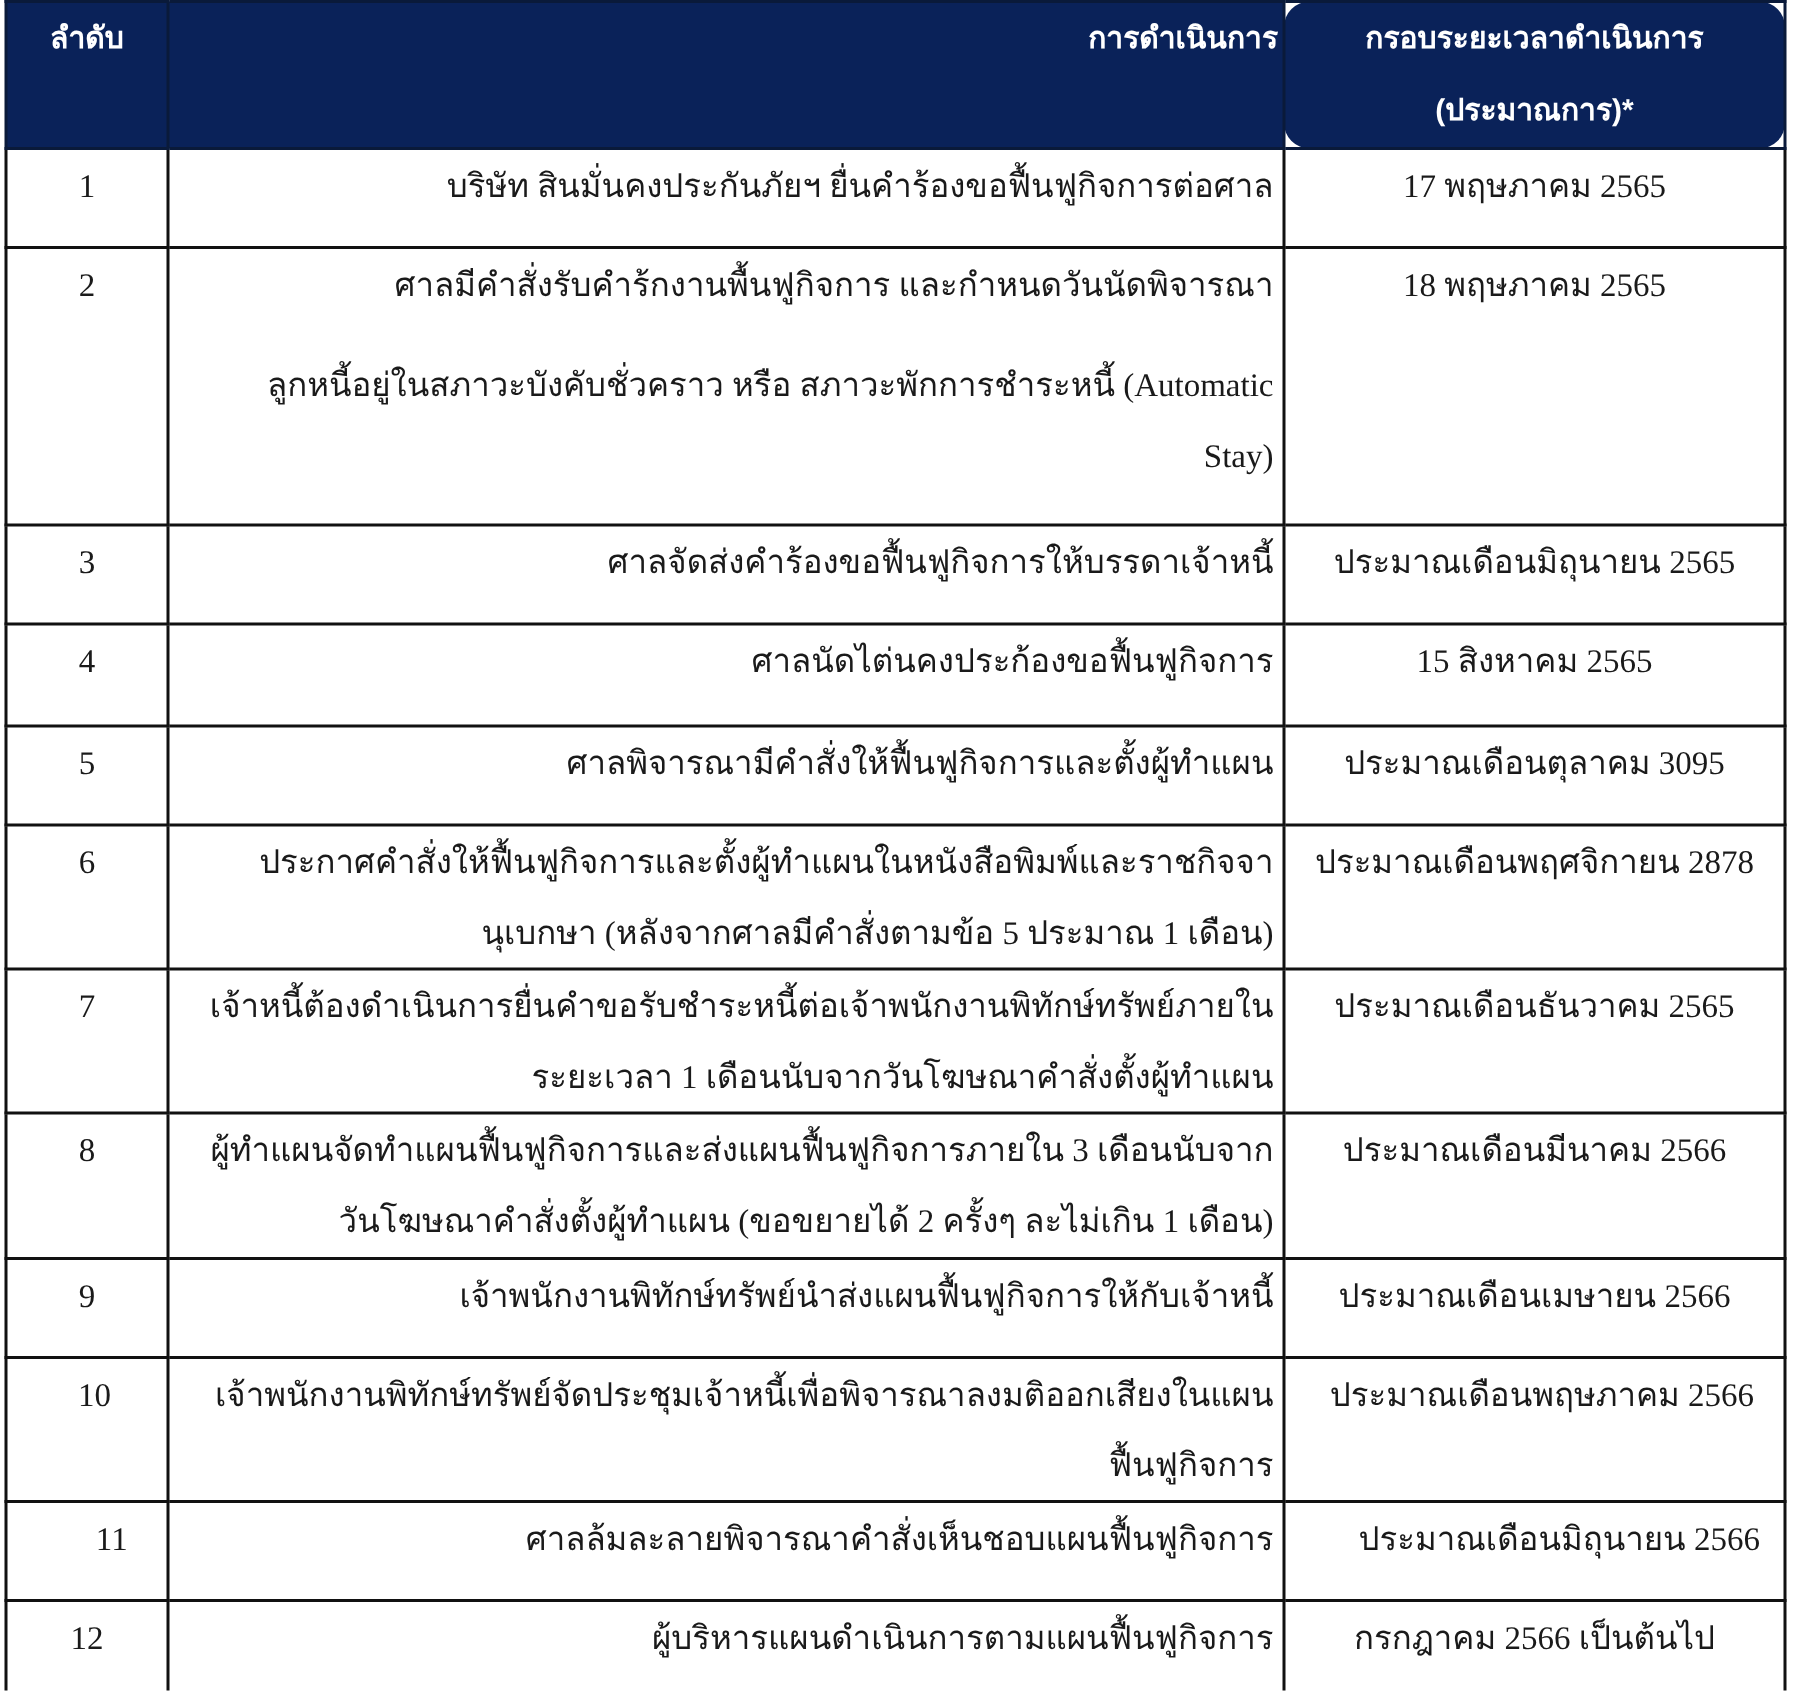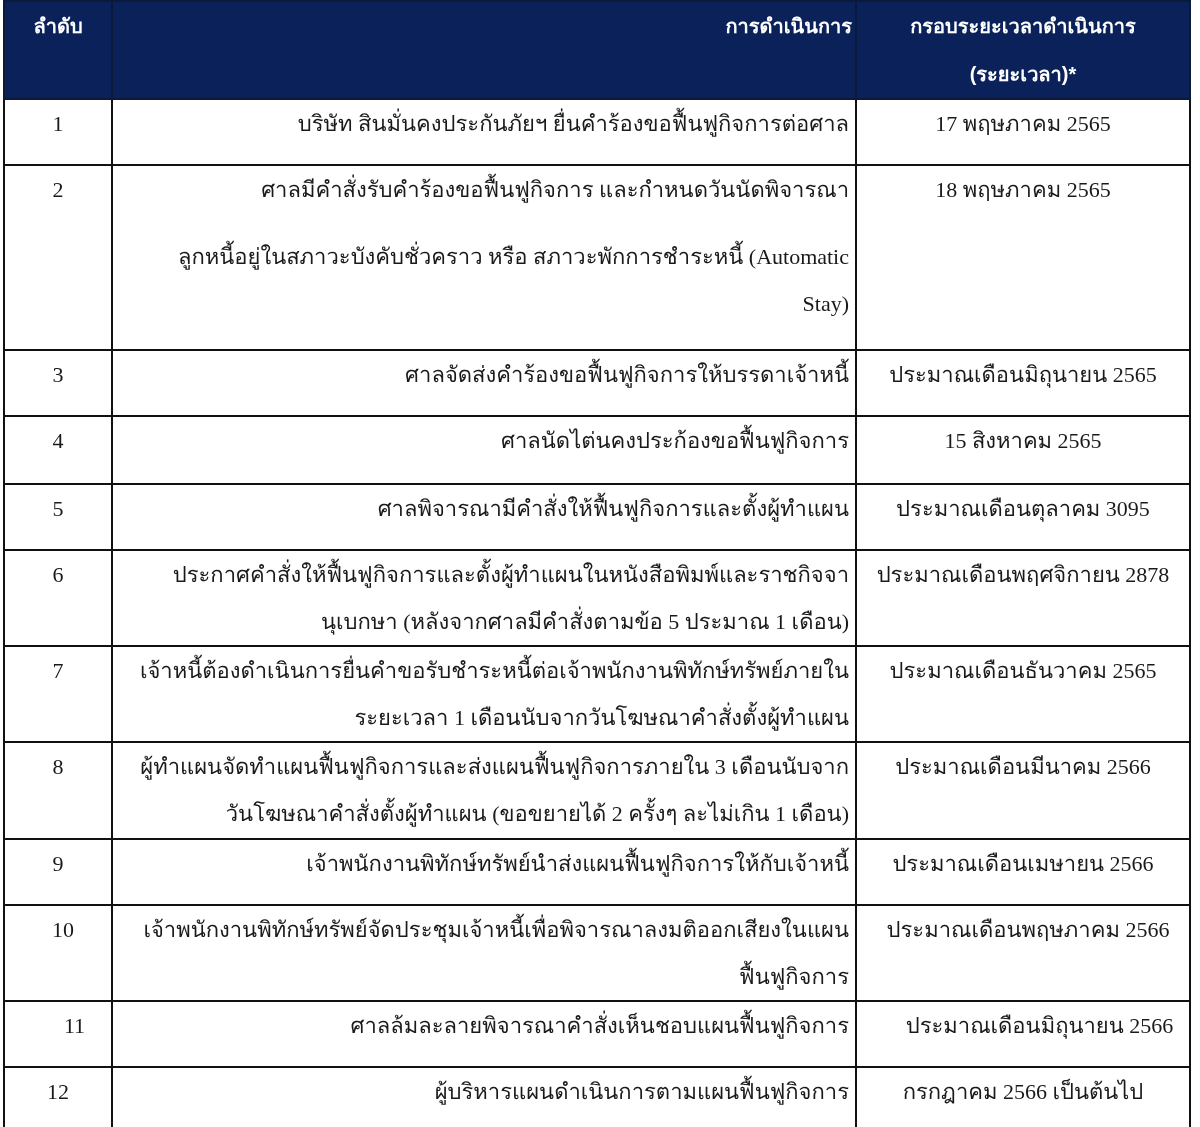--- a/index.html
+++ b/index.html
@@ -14,21 +14,21 @@
   .tbl thead th {
     background: #0a2259; color: #ffffff;
     font-family: "Liberation Sans", "DejaVu Sans", sans-serif;
     font-weight: bold; font-size: 20px; line-height: 48px;
     text-align: center; padding: 0 3px; height: 94px;
     border-color: #0a1a3a;
   }
   .tbl td { font-size: 22px; line-height: 47px; padding: 0 6px; }
   .c-no { width: 100px; text-align: center; }
   .c-act { width: 731px; text-align: right; padding-left: 8px !important; }
-  .c-time { text-align: center; }
+  .c-time { text-align: center; border-radius: 17px; }
   .r1 td { height: 64px; }
   .r2 td { height: 183px; }
   .r3 td { height: 64px; }
   .r4 td { height: 66px; }
   .r5 td { height: 64px; }
   .r6 td { height: 94px; }
   .r7 td { height: 94px; }
   .r8 td { height: 95px; }
   .r9 td { height: 64px; }
   .r10 td { height: 93px; padding-left: 16px; }
@@ -40,36 +40,36 @@
 </head>
 <body>
 
 <table class="tbl">
   <thead>
     <tr>
       <th class="c-no"><span>ลำดับ</span></th>
       <th class="c-act" style="text-align:right"><span>การดำเนินการ</span></th>
       <th class="c-time">
         <span class="line">กรอบระยะเวลาดำเนินการ</span>
-        <span class="line">(ระยะเวลา)*</span>
+        <span class="line">(ประมาณการ)*</span>
       </th>
     </tr>
   </thead>
   <tbody>
     <tr class="r1">
       <td class="c-no">1</td>
       <td class="c-act">
           <span class="line">บริษัท สินมั่นคงประกันภัยฯ ยื่นคำร้องขอฟื้นฟูกิจการต่อศาล</span>
         </td>
       <td class="c-time">17 พฤษภาคม 2565</td>
     </tr>
     <tr class="r2">
       <td class="c-no">2</td>
       <td class="c-act">
-        <span class="line">ศาลมีคำสั่งรับคำร้องขอฟื้นฟูกิจการ และกำหนดวันนัดพิจารณา</span>
+        <span class="line">ศาลมีคำสั่งรับคำร้กงานพื้นฟูกิจการ และกำหนดวันนัดพิจารณา</span>
         <span class="gap"></span>
         <span class="line">ลูกหนี้อยู่ในสภาวะบังคับชั่วคราว หรือ สภาวะพักการชำระหนี้ (Automatic</span>
         <span class="line">Stay)</span>
       </td>
       <td class="c-time">18 พฤษภาคม 2565</td>
     </tr>
     <tr class="r3">
       <td class="c-no">3</td>
       <td class="c-act">
           <span class="line">ศาลจัดส่งคำร้องขอฟื้นฟูกิจการให้บรรดาเจ้าหนี้</span>

